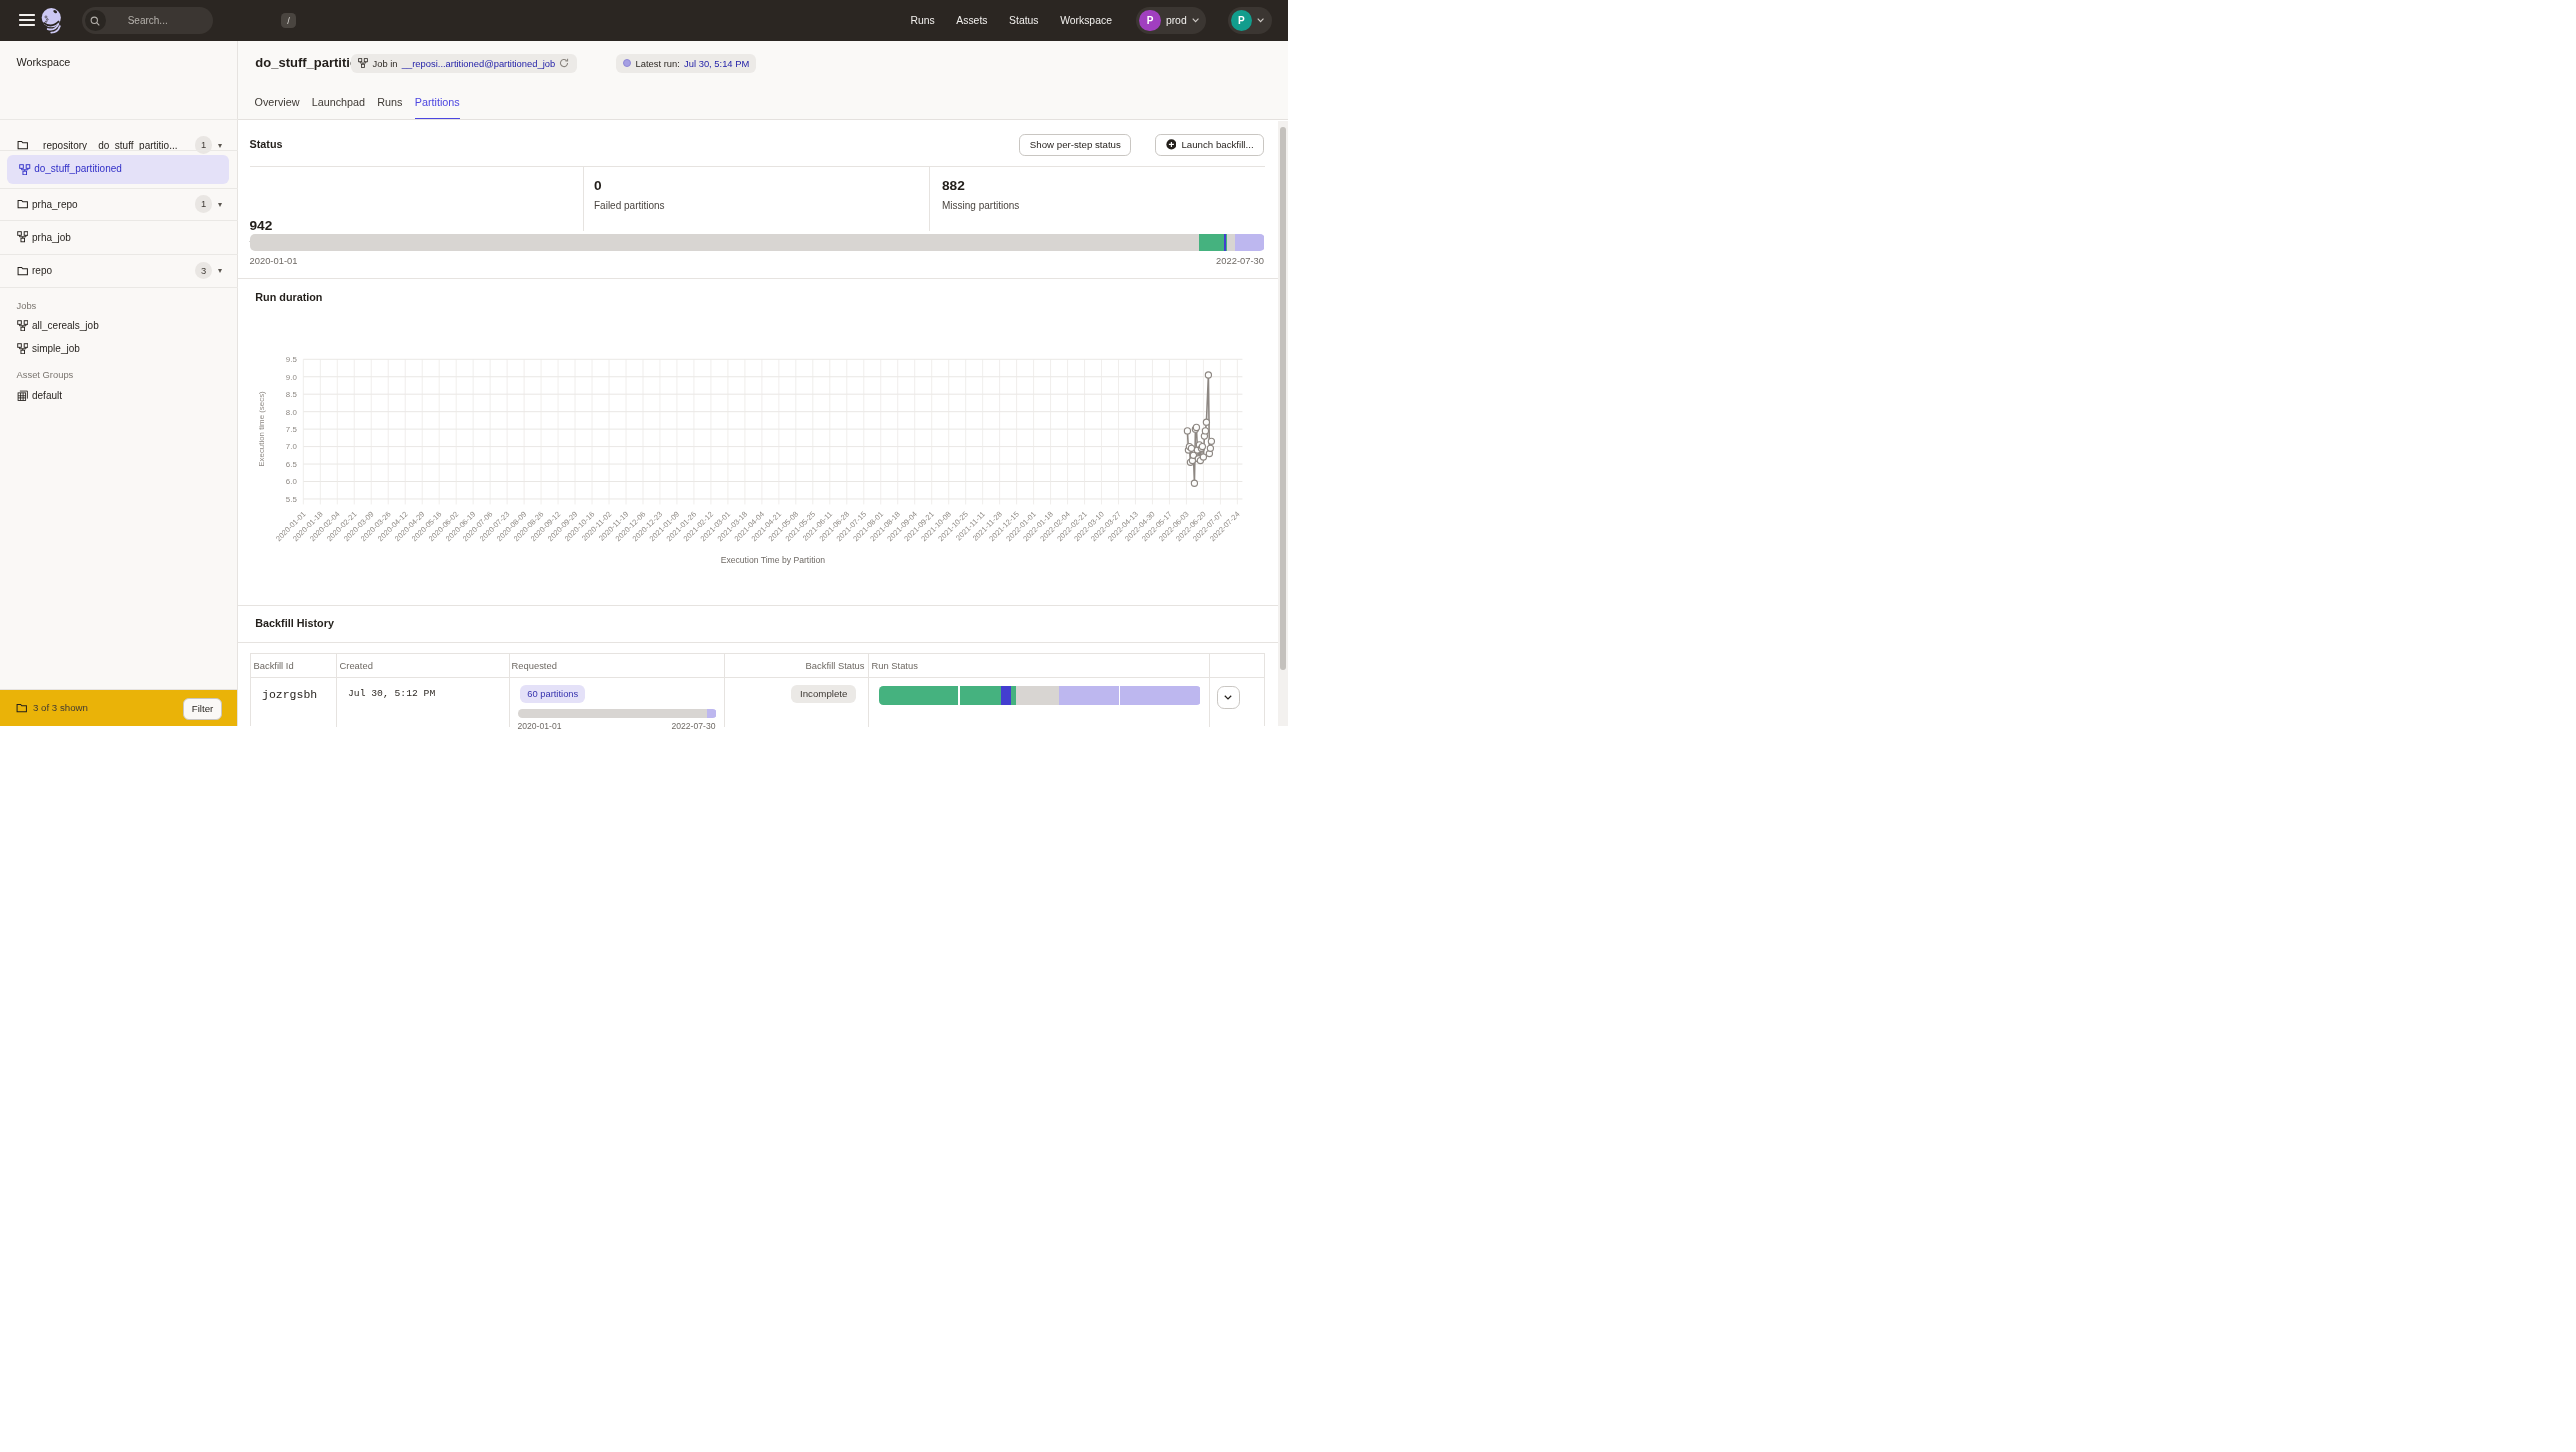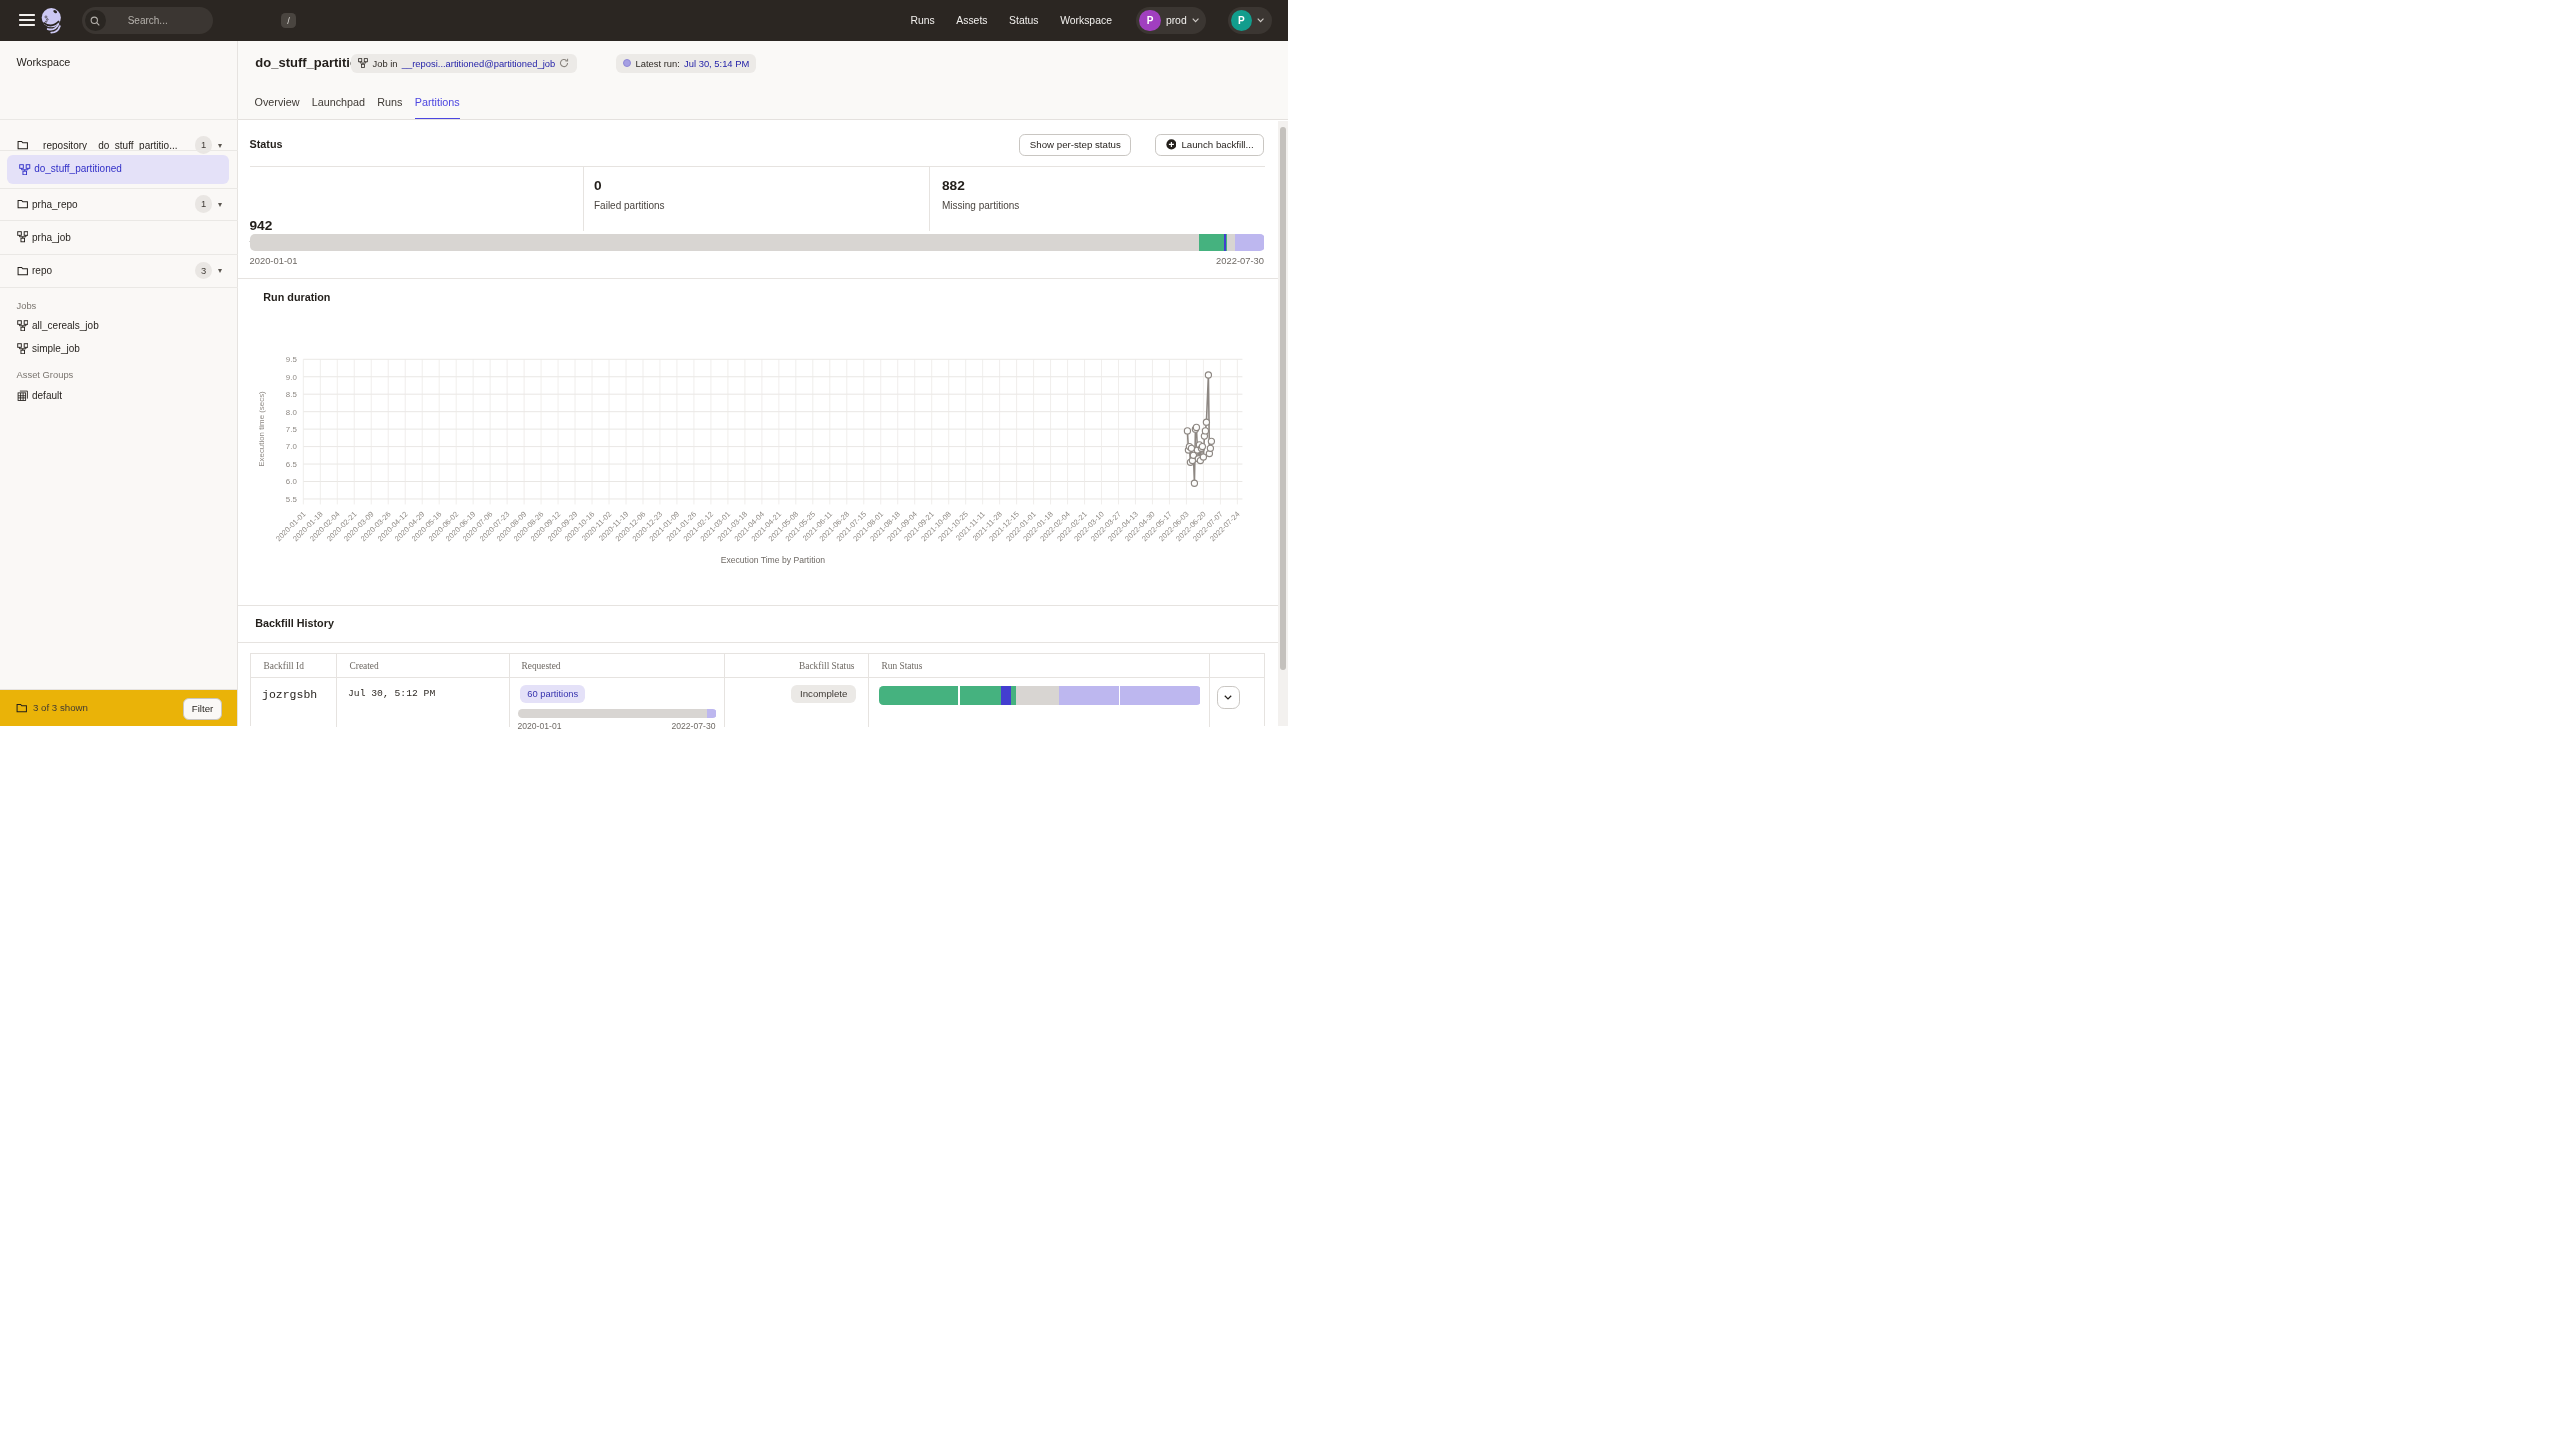--- a/index.html
+++ b/index.html
@@ -83,29 +83,29 @@
   #stats-top-border { position:absolute; left:11.5px; top:125px; width:1015px; height:0.7px; background:#E6E3E0; }
   .stat-divider { position:absolute; top:125px; height:65px; width:0.7px; background:#E6E3E0; }
   .stat { position:absolute; top:137px; }
   .stat .v { font-size:13.7px; font-weight:bold; }
   .stat .l { font-size:10px; color:#4A4540; margin-top:6.5px; }
 
   .seg-bar { display:flex; overflow:hidden; }
   #partition-bar { position:absolute; left:11.5px; top:193px; width:1015px; height:16.5px; border-radius:5px; }
   .bar-date { position:absolute; top:214px; font-size:9.4px; color:#6F6A65; }
 
-  #runduration-heading { position:absolute; left:17.3px; top:250px;margin-left:8px; }
+  #runduration-heading { position:absolute; left:17.3px; top:250px; }
   #chart-wrap { position:absolute; left:11.5px; top:268px; width:1017px; height:268px; }
 
   #backfill-heading { position:absolute; left:17.3px; top:576px; }
 
   #backfill-table { position:absolute; left:11.5px; top:612px; width:1015px; height:73px;
     border:0.7px solid #E6E3E0; border-bottom:none; }
   .th { position:absolute; top:0; height:23px; font-size:9.4px; color:#6E6963; display:flex;
-    align-items:center; border-right:0.7px solid #E6E3E0; padding:0 13px;font-family:Liberation Serif, serif; }
+    align-items:center; border-right:0.7px solid #E6E3E0; padding:0 3px; }
   #thead-border { position:absolute; left:0; top:23px; width:1014px; height:0.7px; background:#E6E3E0; }
   .td { position:absolute; top:24px; height:49px; border-right:0.7px solid #E6E3E0; }
   .mono { font-family:"Liberation Mono","DejaVu Sans Mono",monospace; }
   #cell-created { font-size:9.7px; color:#2F2A25; }
   .lav-pill { display:inline-block; background:#E4E1F8; color:#3734AE; font-size:9.4px;
     border-radius:5.8px; padding:3.6px 7.2px; cursor:pointer; }
   .gray-pill { display:inline-block; background:#EBE9E6; color:#3E3934; font-size:9.7px;
     border-radius:5.8px; padding:3.6px 8.6px; }
   #mini-bar { position:absolute; left:267px; top:55px; width:199px; height:8.6px; border-radius:4.3px; }
   .mini-date { position:absolute; top:67px; font-size:8.6px; color:#6F6A65; }

